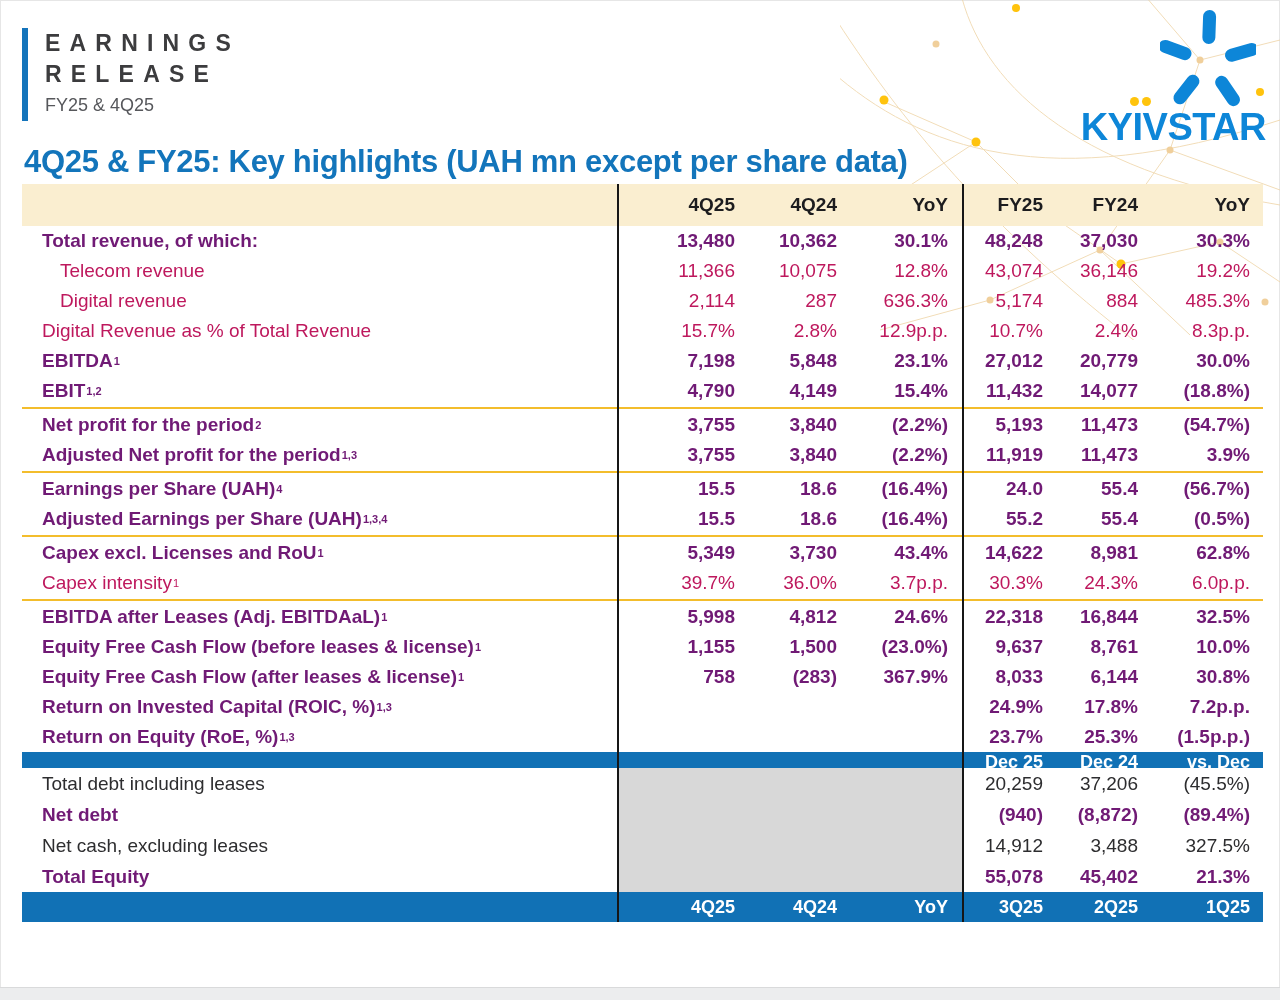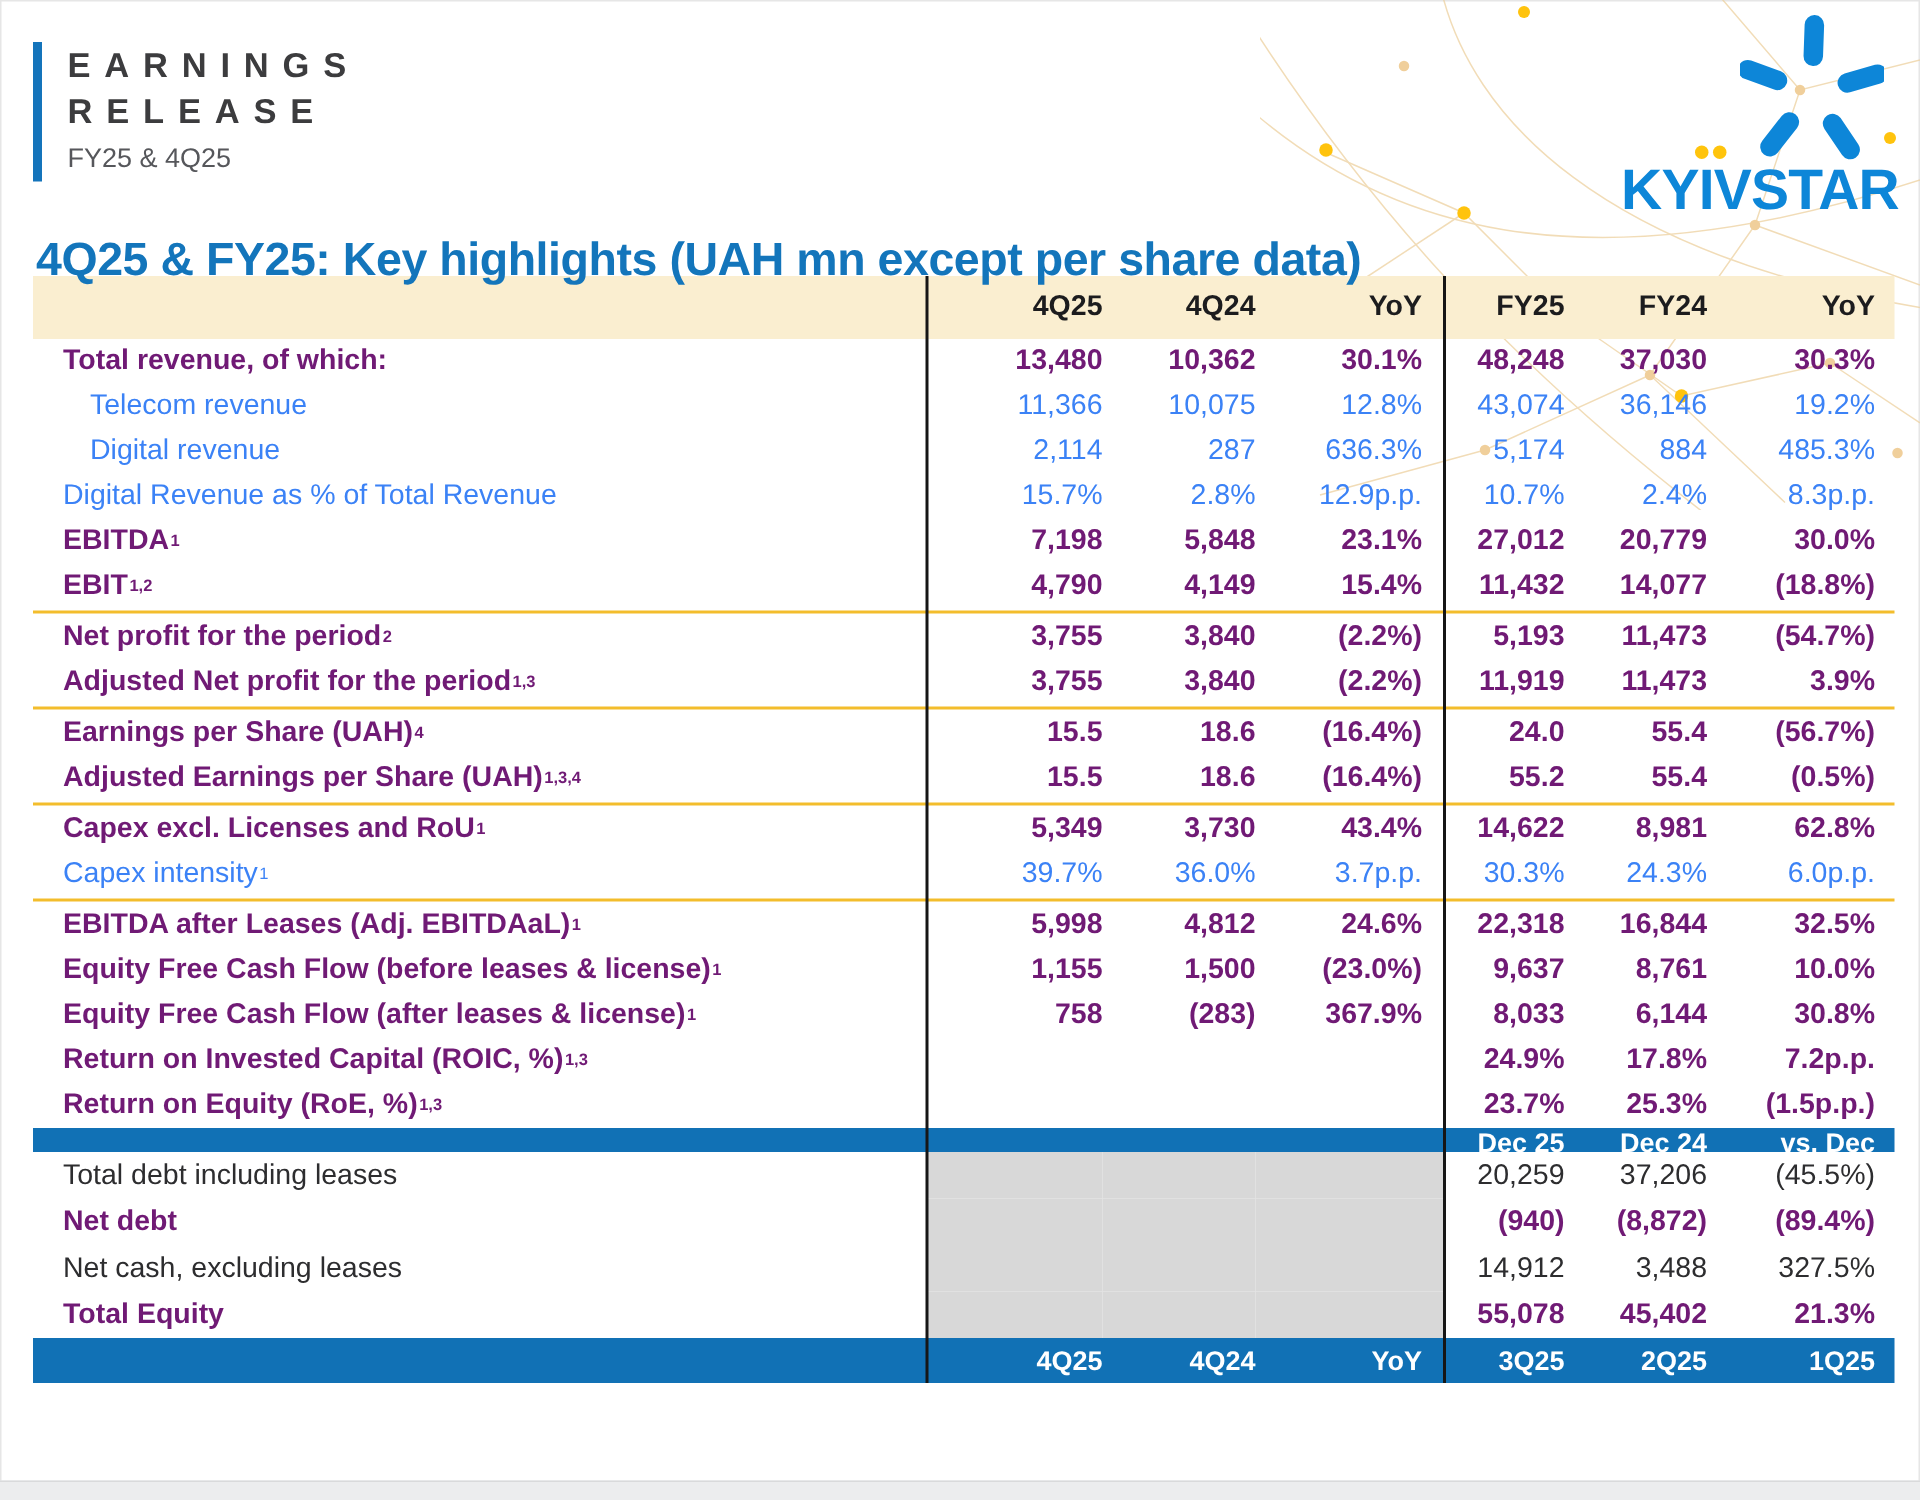--- a/index.html
+++ b/index.html
@@ -22,35 +22,35 @@
   .logo-star { margin-right:10px; }
   .logo-text { position:relative; font-size:38px; font-weight:800; letter-spacing:-.5px;
                color:#0d86d8; line-height:1; padding-bottom:22px; }
   .i-dotted { position:relative; display:inline-block; }
   .i-dotted::before {
     content:""; position:absolute; top:-11px; left:-2px; width:9px; height:9px;
     border-radius:50%; background:#ffc40c; box-shadow:12px 0 0 #ffc40c;
   }
 
   
-  .title { position:absolute; top:155px; left:24px; z-index:2;
+  .title { position:absolute; top:144px; left:24px; z-index:2;
            font-size:31px; font-weight:700; letter-spacing:-.3px; color:#1375bb; white-space:nowrap; }
 
   
   .table { position:absolute; left:22px; top:184px; width:1241px; z-index:1; }
   .row { display:grid; grid-template-columns:596px 117px 102px 126px 80px 95px 125px; align-items:stretch; }
   .cell { display:flex; align-items:center; white-space:nowrap; }
   .cell.label { padding-left:20px; }
   .indent .cell.label { padding-left:38px; }
   .cell.v { justify-content:flex-end; }
   .cell.v3 { padding-right:15px; }
   .cell.v6 { padding-right:13px; }
 
   .thead { height:42px; background:#faeed0; font-size:19px; font-weight:700; color:#1c1c1e; }
-  .drow  { height:30px; font-size:19px; color:#3b82f6; }
+  .drow  { height:30px; font-size:19px; color:#be185d; }
   .brow  { height:31px; font-size:19px; color:#2d2d2f; }
   .drow.bold, .brow.bold { font-weight:700; color:#701a75; }
   .yline { height:2px; background:#f3bd2c; margin:1px 0; }
   .band  { background:#1171b5; color:#fff; font-weight:700; font-size:18px; }
   .band.mid { height:16px; }
   .band.bottom { height:30px; }
   .cell.gray { background:#d8d8d8; }
   sup { font-size:11px; line-height:0; margin-left:1px; }
 
   .vline { position:absolute; top:0; bottom:0; width:2px; background:#161616; z-index:3; }

